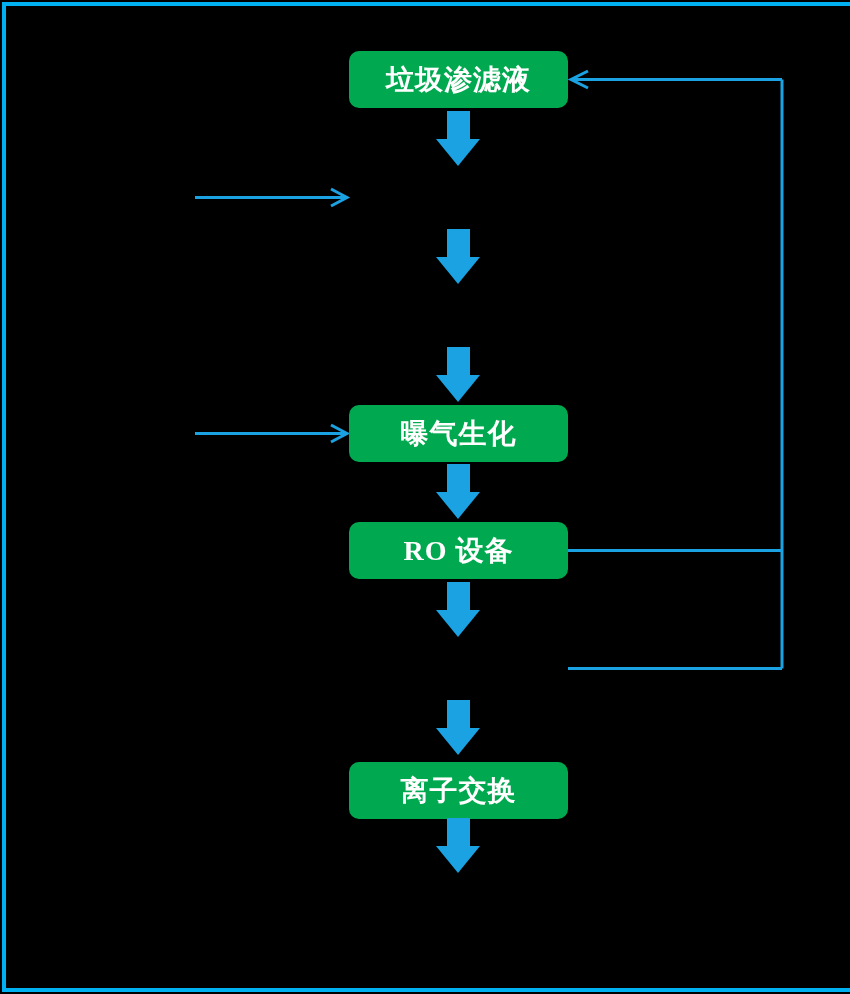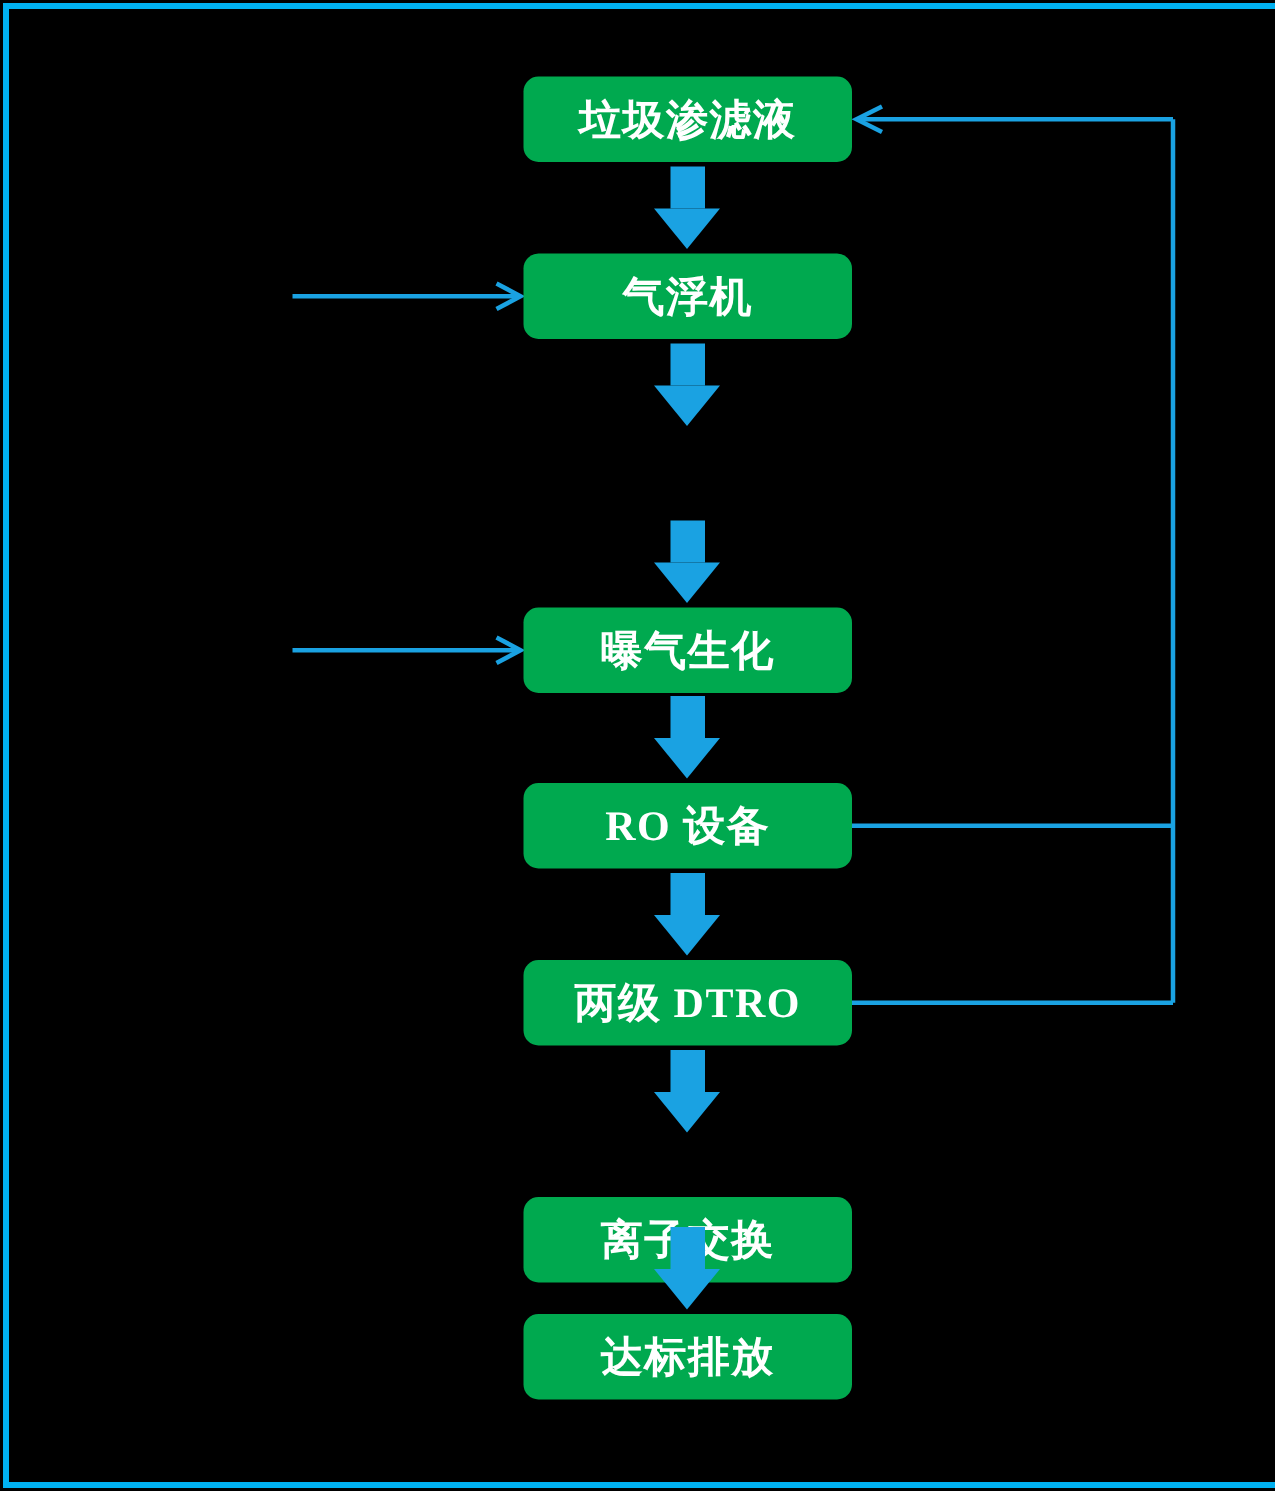--- a/index.html
+++ b/index.html
@@ -100,37 +100,28 @@
       <line x1="568" y1="668.5" x2="782" y2="668.5"></line>
       <line x1="782" y1="668.5" x2="782" y2="79.5"></line>
       <line x1="782" y1="79.5" x2="572" y2="79.5"></line>
       <polyline points="588,71 571,79.5 588,88"></polyline>
     </g>
   </svg>
 
   <div class="box" style="top:51px">
     <span class="label">垃圾渗滤液</span>
   </div>
-  <div class="box" style="top:169px">
-    <span class="label">气浮机</span>
-  </div>
   <div class="box" style="top:522px">
     <span class="label">RO 设备</span>
   </div>
   <div class="box" style="top:405px">
     <span class="label">曝气生化</span>
   </div>
-  <div class="box" style="top:640px">
-    <span class="label">两级 DTRO</span>
-  </div>
-  <div class="box" style="top:798px">
+  <div class="box" style="top:762px">
     <span class="label">离子交换</span>
-  </div>
-  <div class="box" style="top:876px">
-    <span class="label">达标排放</span>
   </div>
 
   <div class="block-arrow" style="top:111px">
     <div class="shaft"></div>
     <div class="head"></div>
   </div>
   <div class="block-arrow" style="top:229px">
     <div class="shaft"></div>
     <div class="head"></div>
   </div>

